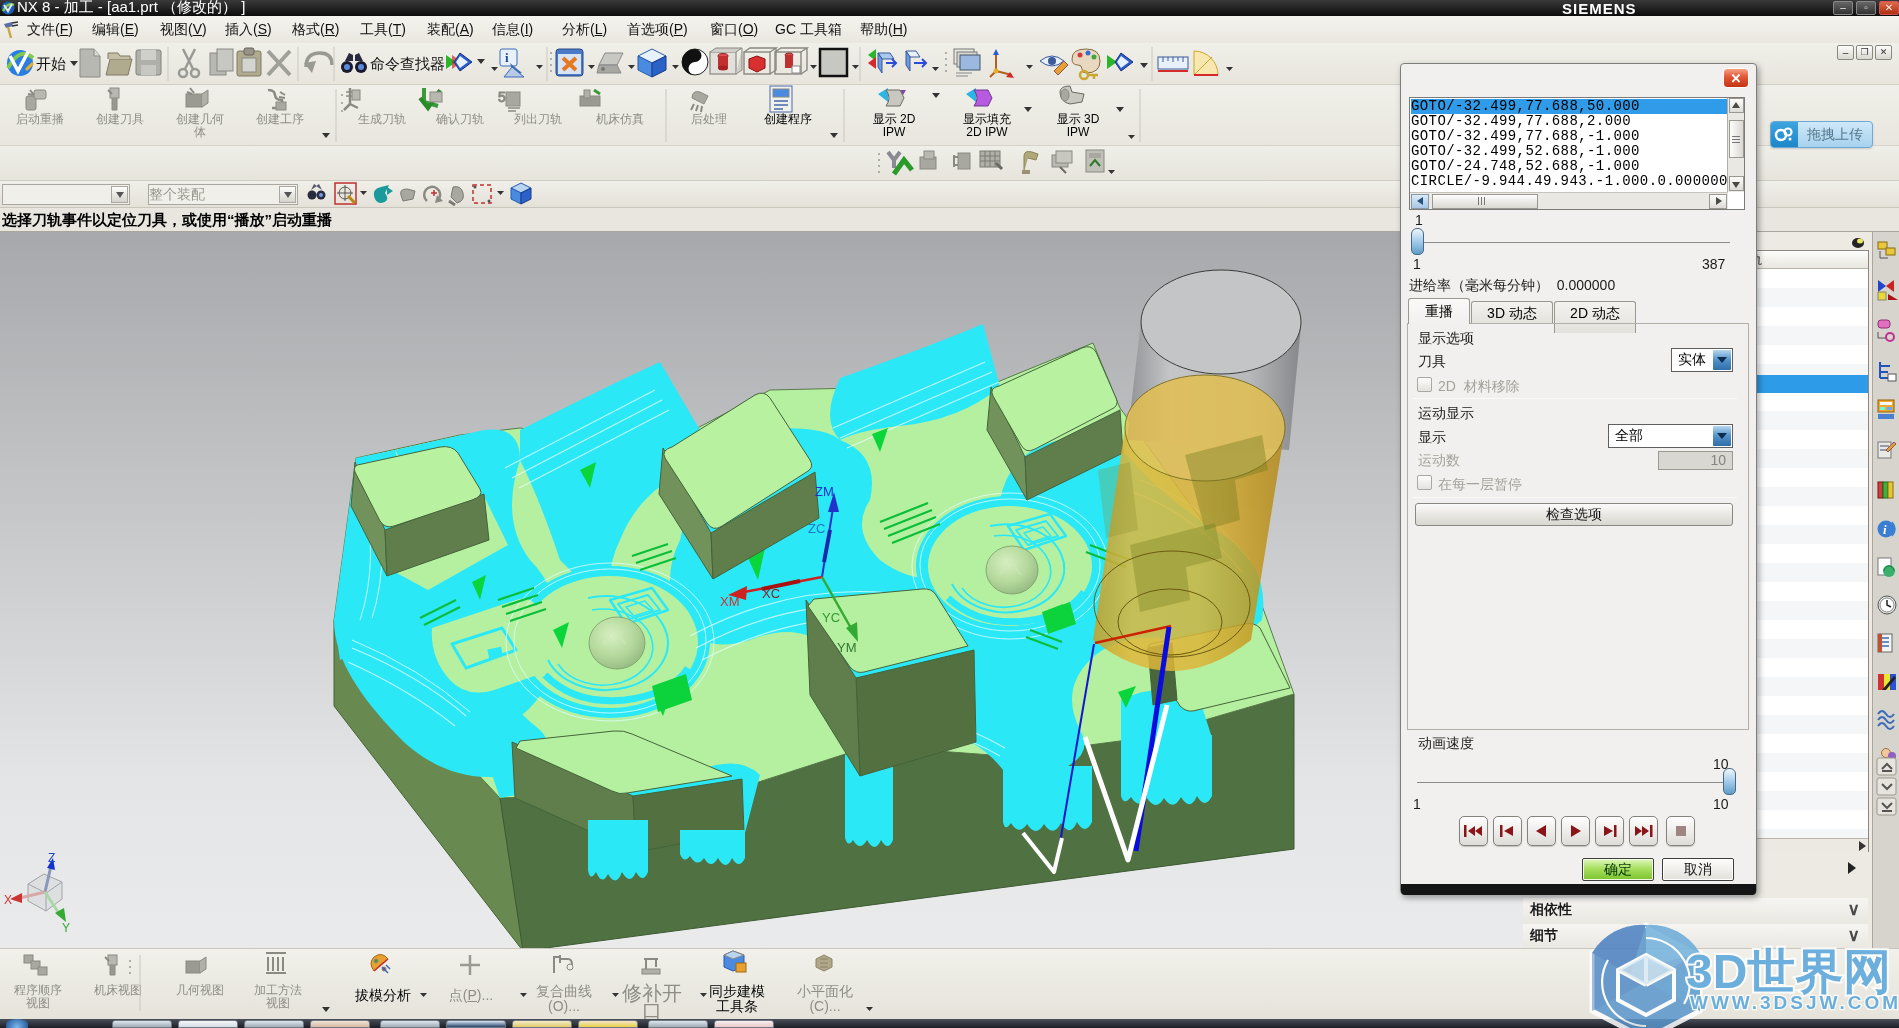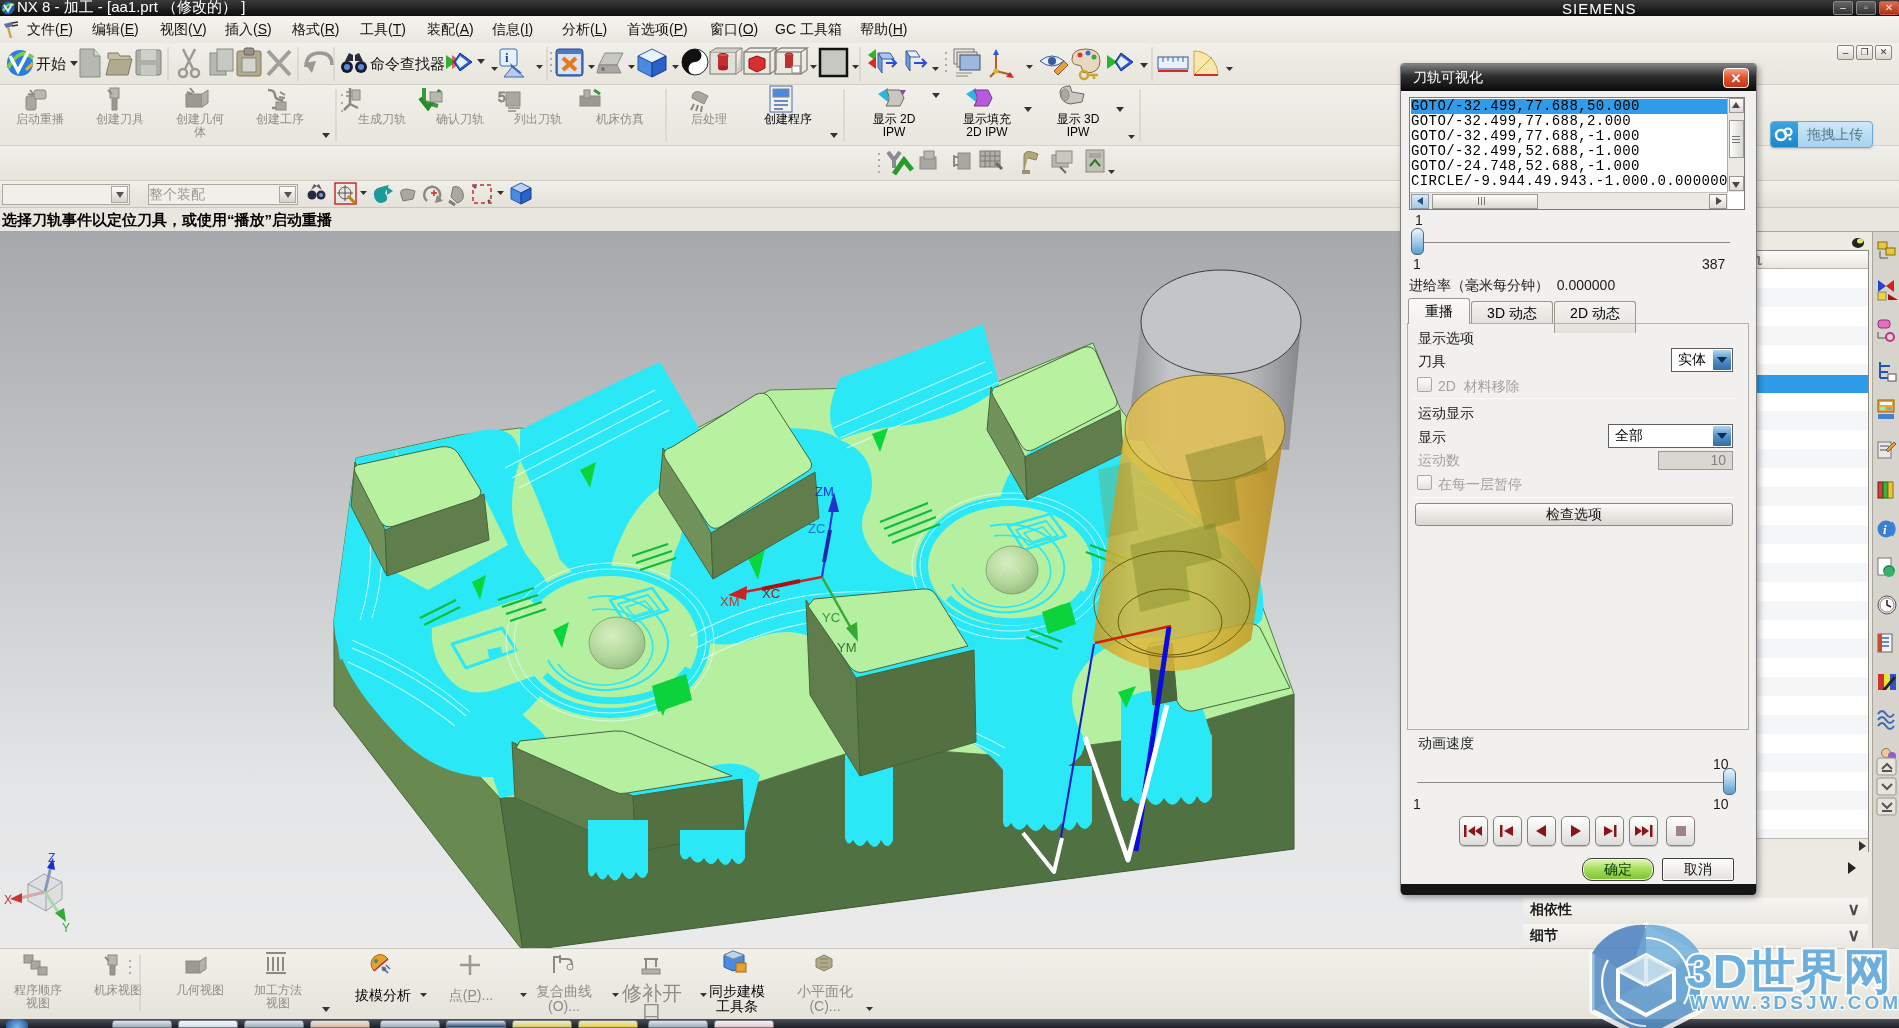--- a/index.html
+++ b/index.html
@@ -1,20 +1,20 @@
 <!DOCTYPE html>
 <html><head><meta charset="utf-8">
 <style>
 *{margin:0;padding:0;box-sizing:border-box}
 html,body{width:1899px;height:1028px;overflow:hidden;font-family:"Liberation Sans",sans-serif;position:relative;background:#eceae3}
 .abs{position:absolute}
 
 #titlebar{left:0;top:0;width:1899px;height:16px;background:linear-gradient(#3a3a3a,#0c0c0c);color:#fff;font-size:13px}
 #titlebar .txt{position:absolute;left:17px;top:-2px;font-size:15px;white-space:nowrap}
-#siemens{position:absolute;left:1562px;top:0px;font-weight:normal;font-size:15px;letter-spacing:1px;color:#fff}
+#siemens{position:absolute;left:1562px;top:0px;font-weight:bold;font-size:15px;letter-spacing:1px;color:#fff}
 .winbtn{position:absolute;top:1px;width:20px;height:14px;border:1px solid #888;border-radius:2px;font-size:10px;color:#eee;text-align:center;line-height:12px;background:linear-gradient(#666,#333)}
 
 #menubar{left:0;top:16px;width:1899px;height:27px;background:linear-gradient(#f4f3ee,#e9e7df);font-size:14px;color:#111}
 #menubar span{position:absolute;top:5px;white-space:nowrap}
 
 #tb1{left:0;top:43px;width:1899px;height:42px;background:linear-gradient(#f0efe9,#e7e5dc);border-bottom:1px solid #d2d0c6}
 #tb2{left:0;top:85px;width:1899px;height:61px;background:linear-gradient(#f0efe9,#e8e6de);border-bottom:1px solid #d6d4ca}
 #tb3{left:0;top:146px;width:1899px;height:34px;background:linear-gradient(#efeee8,#e6e4db)}
 #selbar{left:0;top:180px;width:1899px;height:27px;background:linear-gradient(#f0efe9,#e3e1d8);border-top:1px solid #cfcdc3}
 #prompt{left:0;top:207px;width:1899px;height:25px;background:#e8e6df;border-top:1px solid #c9c7bd;border-bottom:1px solid #a9a79d;font-weight:bold;font-size:15px;color:#000;line-height:24px;padding-left:2px}
@@ -39,21 +39,21 @@
 .drow{position:absolute;left:1px;width:317px;height:15px;font-family:"Liberation Mono",monospace;font-size:14px;letter-spacing:0.4px;line-height:15px;color:#000;white-space:nowrap}
 .dlbl{position:absolute;font-size:14px;color:#1a1a1a}
 .gray{color:#a3a29b}
 .combo{position:absolute;background:#fff;border:1px solid #5f5f5f;font-size:14px;color:#000}
 .combobtn{position:absolute;right:1px;top:1px;width:18px;bottom:1px;background:linear-gradient(#b5d7f0,#5190c8 50%,#2f6ea8);border-radius:1px}
 .combobtn:after{content:"";position:absolute;left:4px;top:7px;border-left:5px solid transparent;border-right:5px solid transparent;border-top:6px solid #0a2c4e}
 .cbox{position:absolute;width:15px;height:15px;background:linear-gradient(#fdfdfd,#e3e2de);border:1px solid #a8a7a0;border-radius:2px}
 .hr{position:absolute;height:1px;background:#c9c7c1;border-bottom:1px solid #fbfaf8}
 #chkbtn{position:absolute;left:14px;top:439px;width:318px;height:23px;background:linear-gradient(#fbfbfa,#e6e4df 60%,#d9d7d1);border:1px solid #8a8880;border-radius:3px;font-size:14px;color:#111;text-align:center;line-height:21px}
 .pbtn{position:absolute;top:752px;width:29px;height:30px;background:linear-gradient(#fefefe,#dddcd8);border:1px solid #85837c;border-radius:5px;box-shadow:0 1px 1px rgba(0,0,0,.2)}
-#okbtn{position:absolute;left:181px;top:794px;width:72px;height:23px;background:linear-gradient(#e2f7c0,#a8e060 45%,#7cc22e);border:1px solid #3e3e3e;border-radius:10px;font-size:14px;color:#073807;text-align:center;line-height:21px;box-shadow:inset 0 0 0 1px #f2fbe2}
+#okbtn{position:absolute;left:181px;top:794px;width:72px;height:23px;background:linear-gradient(#e2f7c0,#a8e060 45%,#7cc22e);border:1px solid #3e3e3e;border-radius:2px;font-size:14px;color:#073807;text-align:center;line-height:21px;box-shadow:inset 0 0 0 1px #f2fbe2}
 #cancelbtn{position:absolute;left:261px;top:794px;width:72px;height:23px;background:linear-gradient(#fdfdfc,#e2e0da);border:1px solid #3e3e3e;border-radius:2px;font-size:14px;color:#111;text-align:center;line-height:21px;box-shadow:inset 0 0 0 1px #fff}
 
 .tab{position:absolute;font-size:14px;text-align:center;border:1px solid #9a988f;border-bottom:none;border-radius:3px 3px 0 0}
 
 #btb{left:0;top:948px;width:1899px;height:71px;background:linear-gradient(#f1f0ea,#e5e3da);border-top:1px solid #c9c7bd}
 
 #taskbar{left:0;top:1019px;width:1899px;height:9px;background:linear-gradient(#4a4f5a,#1b1e26)}
 .tsk{position:absolute;top:1px;height:8px;border-radius:3px 3px 0 0;background:linear-gradient(#dfe6ec,#9fabb6);border:1px solid #6e7983}
 </style></head>
 <body>
@@ -871,21 +871,20 @@
 <text x="146" y="83" font-size="48" font-weight="bold" fill="#56a5dc" stroke="#ffffff" stroke-width="4" paint-order="stroke" font-family="Liberation Sans,sans-serif">3D世界网</text>
 <text x="150" y="104" font-size="19" font-weight="bold" fill="#56a5dc" stroke="#ffffff" stroke-width="2.5" paint-order="stroke" letter-spacing="3" font-family="Liberation Sans,sans-serif">WWW.3DSJW.COM</text>
 </g>
 </svg>
 <div class="abs" style="left:1848px;top:862px;width:0;height:0;border-top:6px solid transparent;border-bottom:6px solid transparent;border-left:8px solid #222;z-index:5"></div>
 
 <div id="dep1" class="abs" style="top:898px">相依性<span style="position:absolute;right:8px;top:1px;color:#4a4a4a;font-size:17px;font-weight:bold">∨</span></div>
 <div id="dep2" class="abs" style="top:924px">细节<span style="position:absolute;right:8px;top:1px;color:#4a4a4a;font-size:17px;font-weight:bold">∨</span></div>
 
 <div id="dlg" class="abs">
-  <div id="dlgtitle">刀轨可视化</div>
   <div id="dlgx">✕</div>
   <div id="dlist">
     <div class="drow" style="top:1px;background:#2f9be9">GOTO/-32.499,77.688,50.000</div>
     <div class="drow" style="top:16px">GOTO/-32.499,77.688,2.000</div>
     <div class="drow" style="top:31px">GOTO/-32.499,77.688,-1.000</div>
     <div class="drow" style="top:46px">GOTO/-32.499,52.688,-1.000</div>
     <div class="drow" style="top:61px">GOTO/-24.748,52.688,-1.000</div>
     <div class="drow" style="top:76px">CIRCLE/-9.944.49.943.-1.000.0.0000000.</div>
 
     <div style="position:absolute;right:0;top:0;width:17px;height:94px;background:#e9e8e3;border-left:1px solid #b0aea6">

